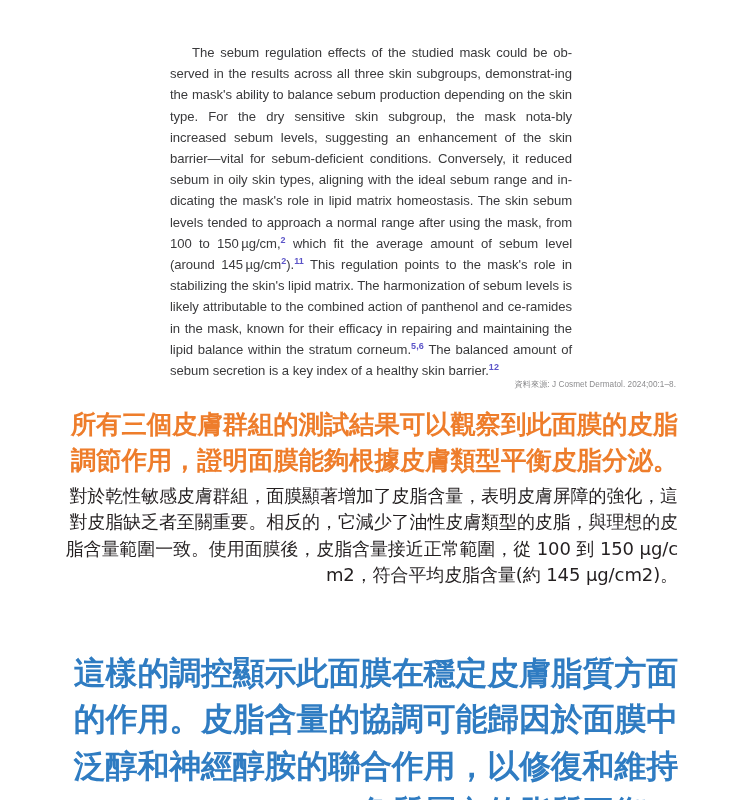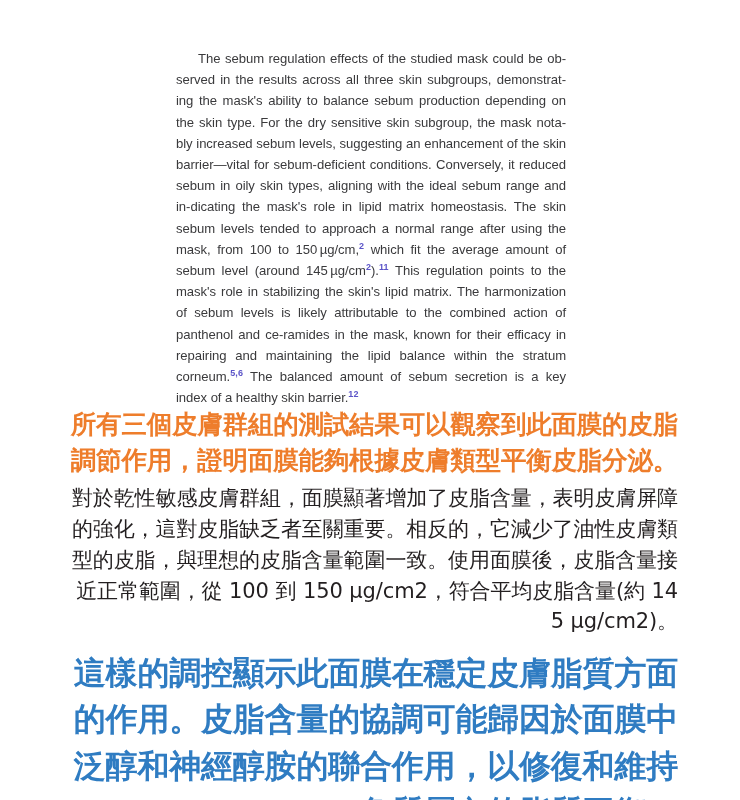--- a/index.html
+++ b/index.html
@@ -26,21 +26,21 @@
   }
 
   
   .excerpt {
     position: absolute;
     left: 164px;
     top: 36px;
     width: 414px;
   }
   .excerpt p {
-    margin: 12px;
+    margin: 6px;
     font-family: "Liberation Sans", "DejaVu Sans", sans-serif;
     font-size: 13.1px;
     line-height: 21.2px;
     color: #3a3a3c;
     text-align: justify;
     text-justify: inter-word;
     letter-spacing: -0.05px;
     -webkit-hyphens: manual;
     hyphens: manual;
     text-indent: 22px;
@@ -84,21 +84,21 @@
     top: 406px;
     color: #EE7D2B;
     font-size: 25.5px;
     font-weight: 700;
     letter-spacing: -0.2px;
   }
 
   .cjk-black {
     top: 483px;
     color: #231f20;
-    font-size: 21px;
+    font-size: 18px;
     font-weight: 400;
     letter-spacing: -0.1px;
     line-height: 1.47;
   }
 
   .cjk-blue {
     top: 650px;
     color: #2F7CC2;
     font-size: 32px;
     font-weight: 700;
@@ -112,20 +112,21 @@
 </style>
 </head>
 <body>
 
 <div class="page">
 
   <div class="excerpt">
     <p id="excerpt-paragraph"><span>The sebum regulation effects of the studied mask could be ob-served in the results across all three skin subgroups, demonstrat-ing the mask's ability to balance sebum production depending on the skin type. For the dry sensitive skin subgroup, the mask nota-bly increased sebum levels, suggesting an enhancement of the skin barrier—vital for sebum-deficient conditions. Conversely, it reduced sebum in oily skin types, aligning with the ideal sebum range and in-dicating the mask's role in lipid matrix homeostasis. The skin sebum levels tended to approach a normal range after using the mask, from 100 to 150 µg/cm,</span><sup>2</sup><span> which fit the average amount of sebum level (around 145 µg/cm</span><sup>2</sup><span>).</span><sup>11</sup><span> This regulation points to the mask's role in stabilizing the skin's lipid matrix. The harmonization of sebum levels is likely attributable to the combined action of panthenol and ce-ramides in the mask, known for their efficacy in repairing and maintaining the lipid balance within the stratum corneum.</span><sup>5,6</sup><span> The balanced amount of sebum secretion is a key index of a healthy skin barrier.</span><sup>12</sup></p>
   </div>
 
+  <div class="source-line">資料來源: J Cosmet Dermatol. 2024;00:1–8.</div>
 
   <div class="cjk cjk-orange">
     <p>所有三個皮膚群組的測試結果可以觀察到此面膜的皮脂調節作用，證明面膜能夠根據皮膚類型平衡皮脂分泌。</p>
   </div>
 
   <div class="cjk cjk-black">
     <p>對於乾性敏感皮膚群組，面膜顯著增加了皮脂含量，表明皮膚屏障的強化，這對皮脂缺乏者至關重要。相反的，它減少了油性皮膚類型的皮脂，與理想的皮脂含量範圍一致。使用面膜後，皮脂含量接近正常範圍，從 100 到 150 µg/cm2，符合平均皮脂含量(約 145 µg/cm2)。</p>
   </div>
 
   <div class="cjk cjk-blue">

